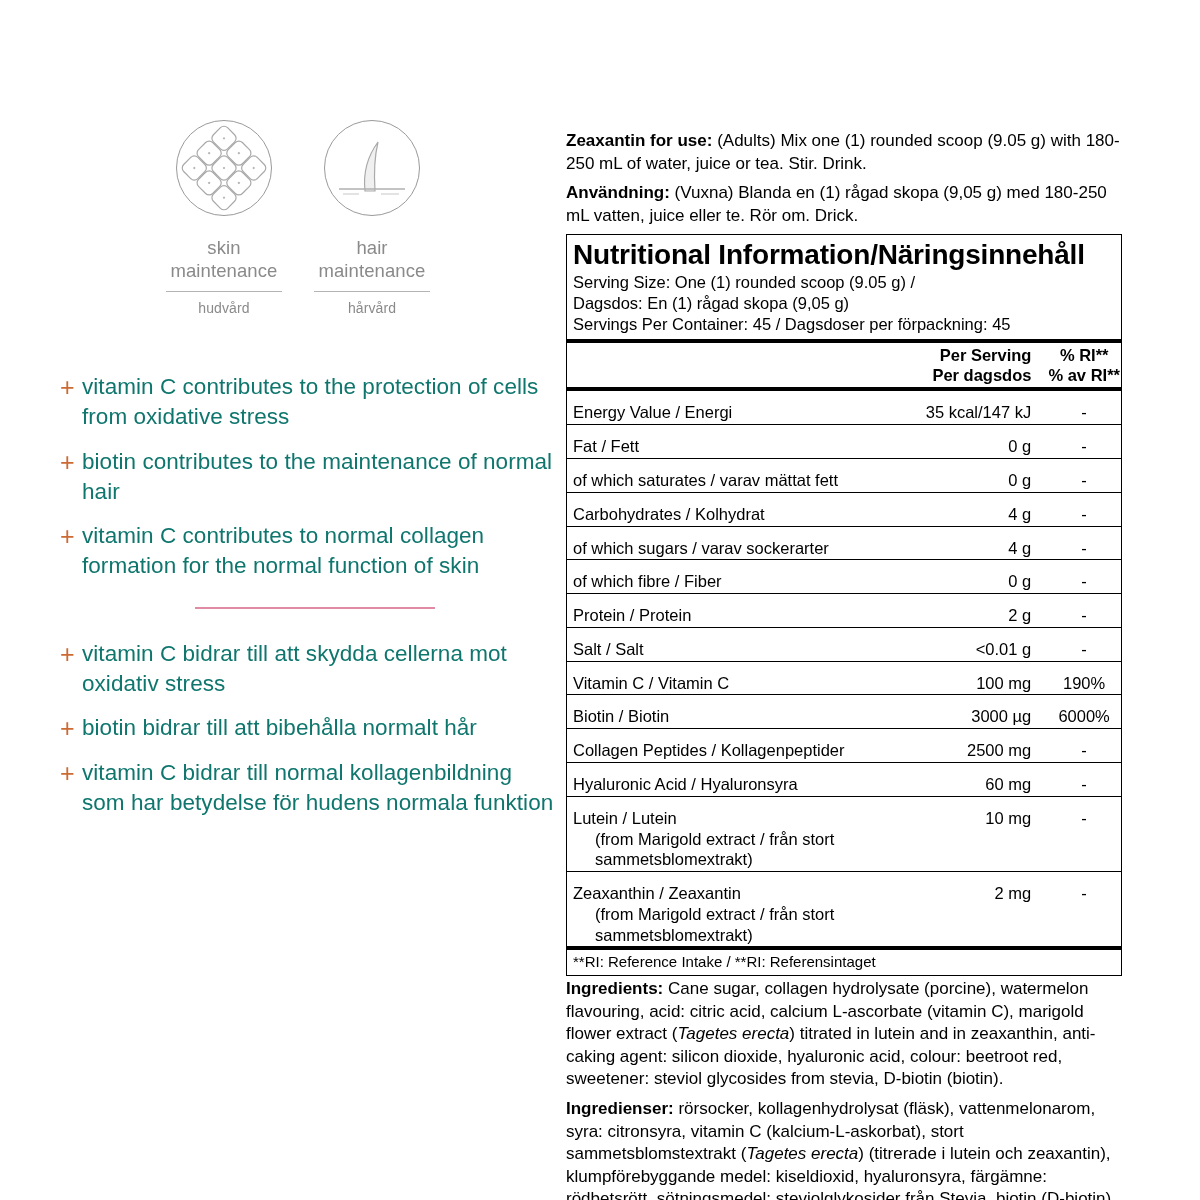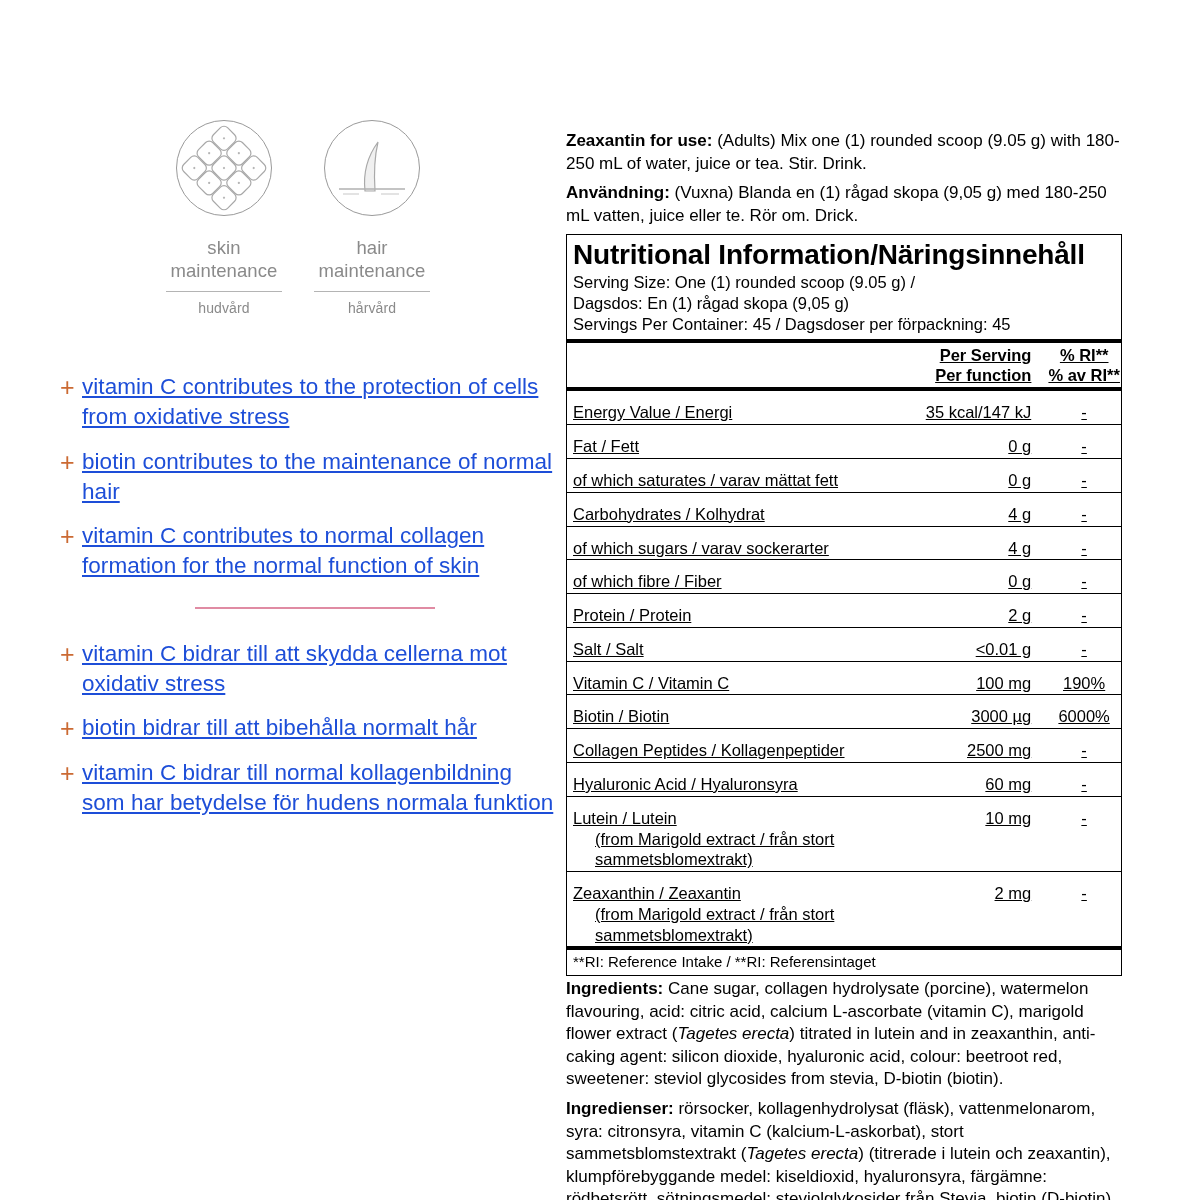--- a/index.html
+++ b/index.html
@@ -74,23 +74,22 @@
     color: #cb6a33;
     font-size: 25px;
     line-height: 30px;
     width: 22px;
     flex: 0 0 22px;
     font-weight: 400;
   }
   .claim-text {
     font-size: 22.5px;
     line-height: 1.34;
-    color: #1d4ed8;
+    color: #0f766e;
     letter-spacing: .05px;
-    text-decoration: underline;
   }
 
   .claims-divider {
     width: 240px;
     height: 2px;
     background: #e08ba3;
     margin: 26px 0 30px 135px;
   }
 
   
@@ -134,21 +133,20 @@
   .nut-table {
     width: 100%;
     border-collapse: collapse;
     font-size: 16.5px;
   }
   .nut-table td {
     padding: 11px 0 1px 0;
     border-bottom: 1px solid #000;
     vertical-align: top;
     line-height: 1.26;
-    text-decoration: underline;
   }
   .nut-table tr:last-child td { border-bottom: none; }
 
   .col-name  { padding-left: 6px !important; width: 330px; }
   .col-val   { text-align: right; width: 150px; padding-right: 16px !important; }
   .col-ri    { text-align: center; width: 76px; }
 
   .hdr td {
     font-weight: bold;
     border-bottom: none !important;
@@ -284,21 +282,21 @@
       <div>Servings Per Container: 45 / Dagsdoser per förpackning: 45</div>
     </div>
     <div class="rule-thick"></div>
 
     <table class="nut-table">
       <tbody>
           <tr class="hdr">
         <td class="col-name"></td>
         <td class="col-val">
           <div>Per Serving</div>
-          <div>Per function</div>
+          <div>Per dagsdos</div>
         </td>
         <td class="col-ri">
           <div>% RI**</div>
           <div>% av RI**</div>
         </td>
       </tr>
     </tbody>
       </table>
     <div class="rule-thick"></div>
 

